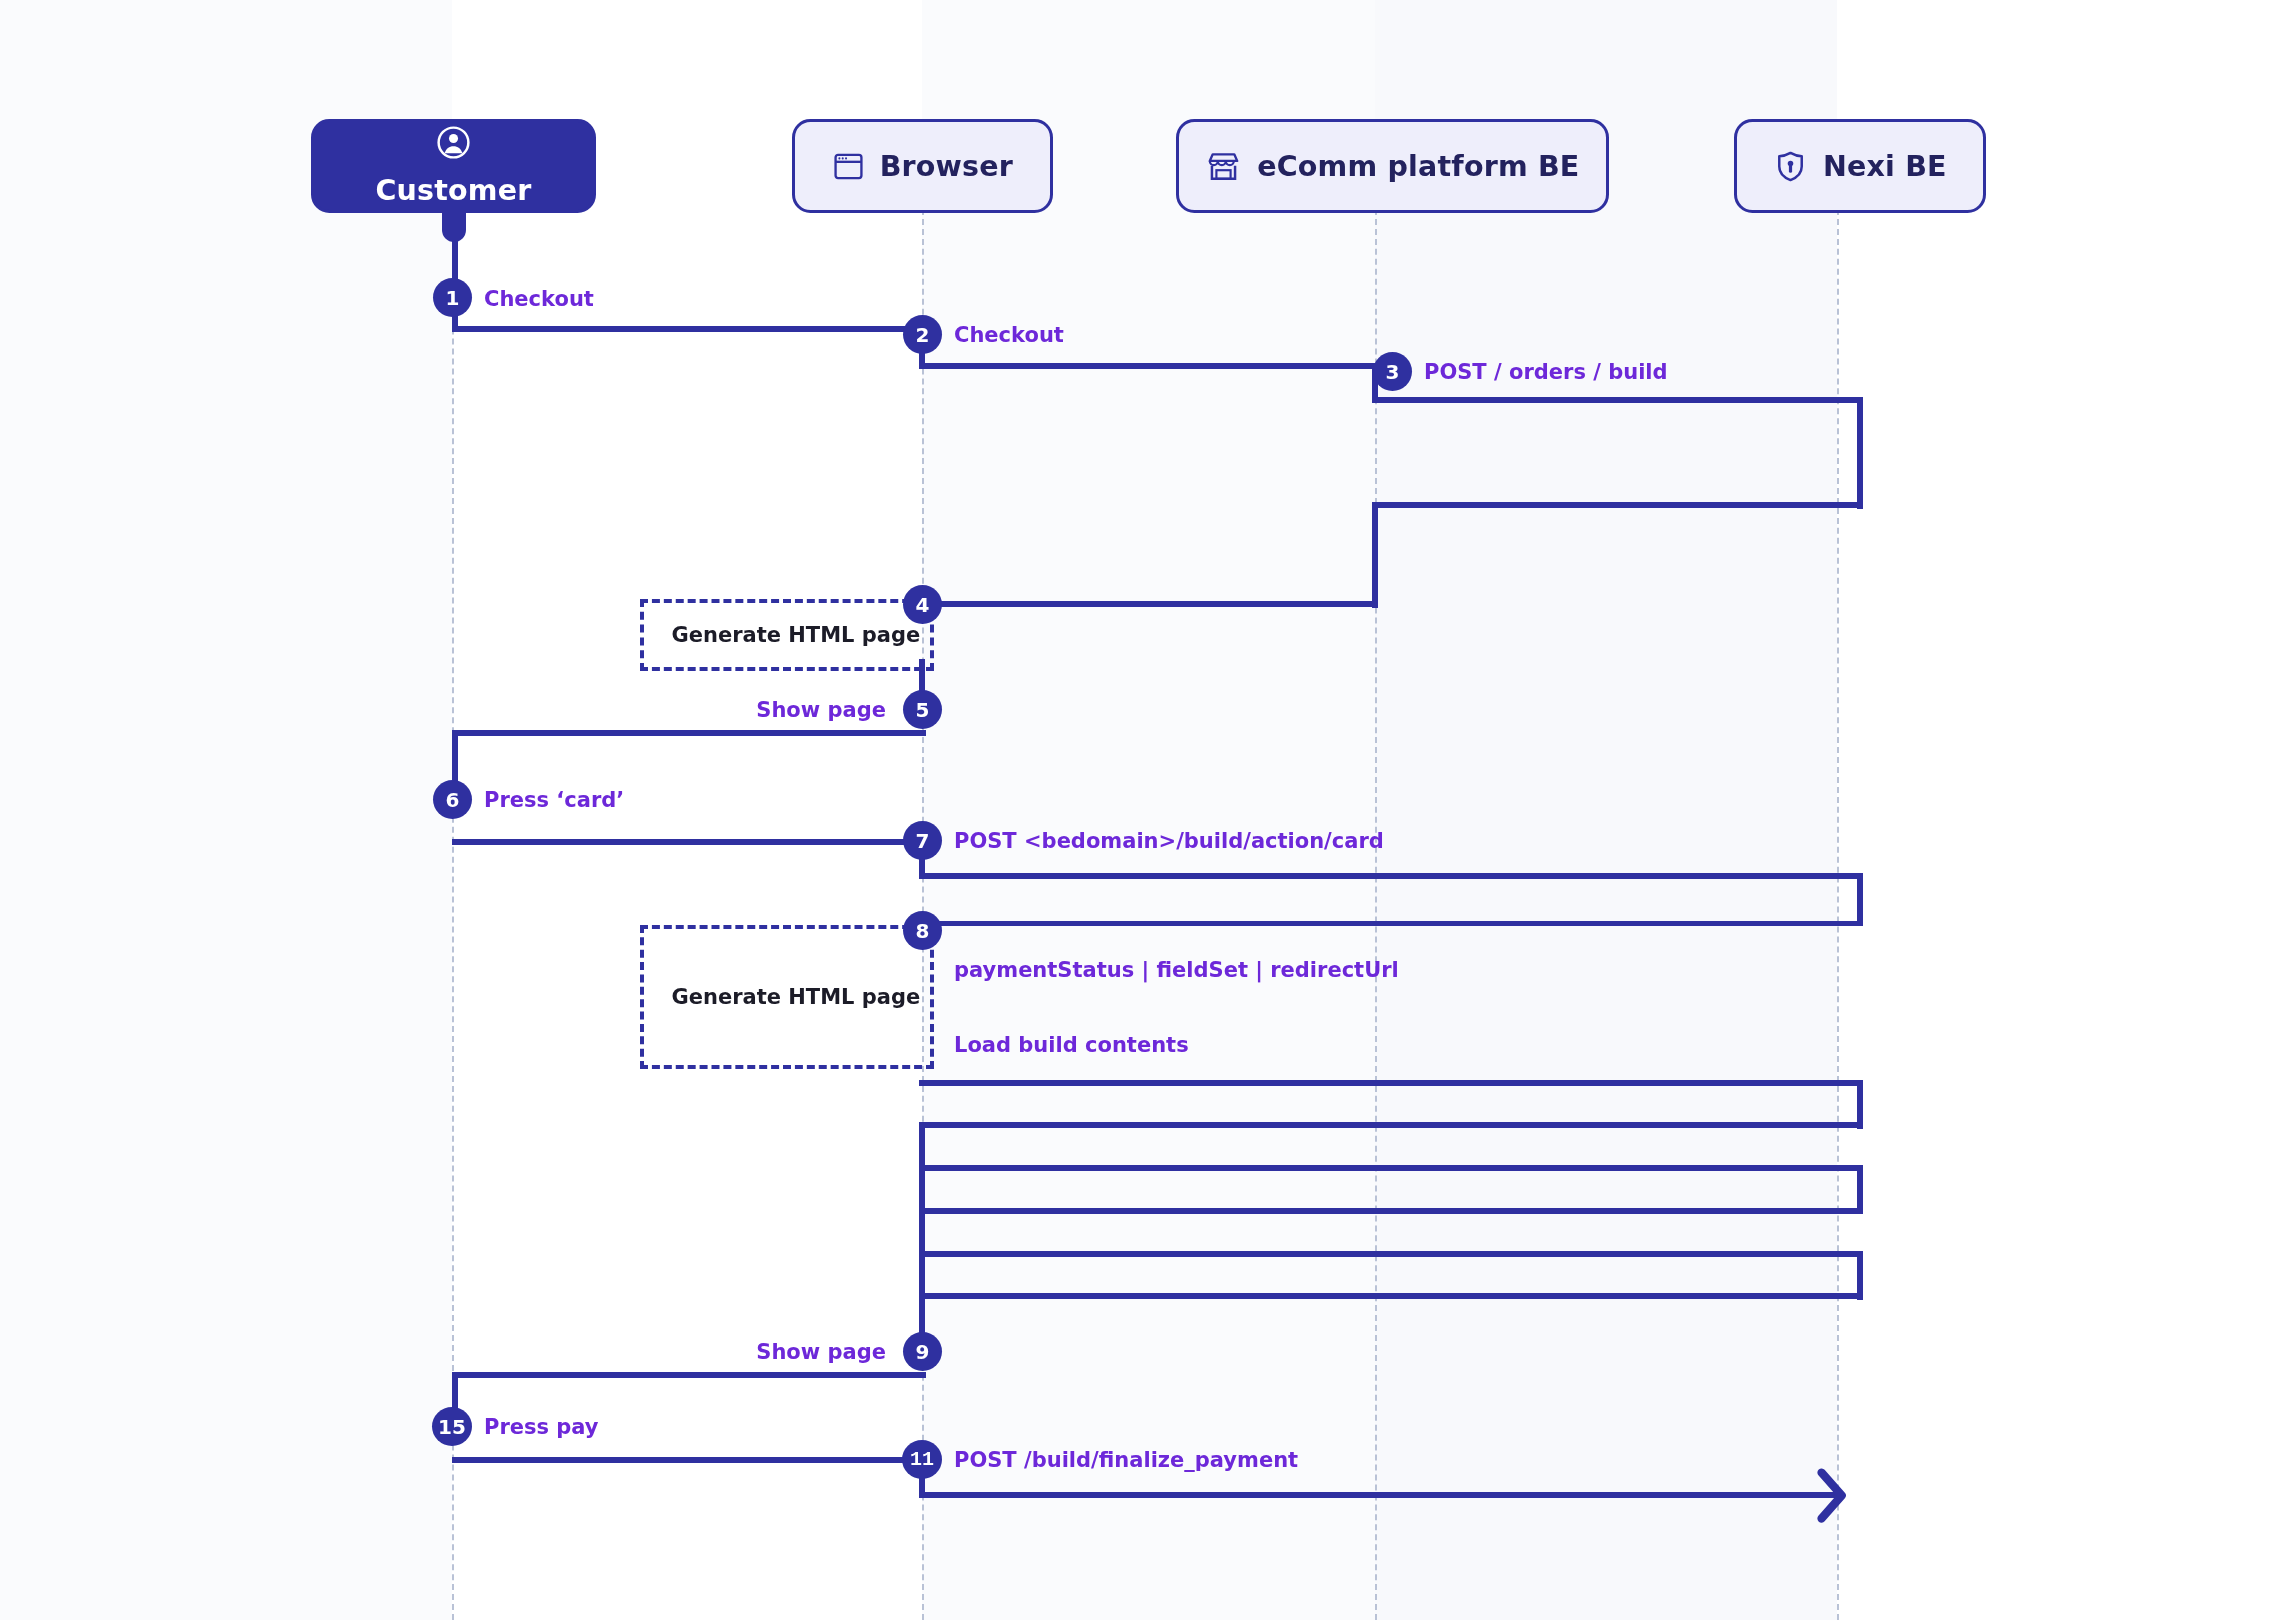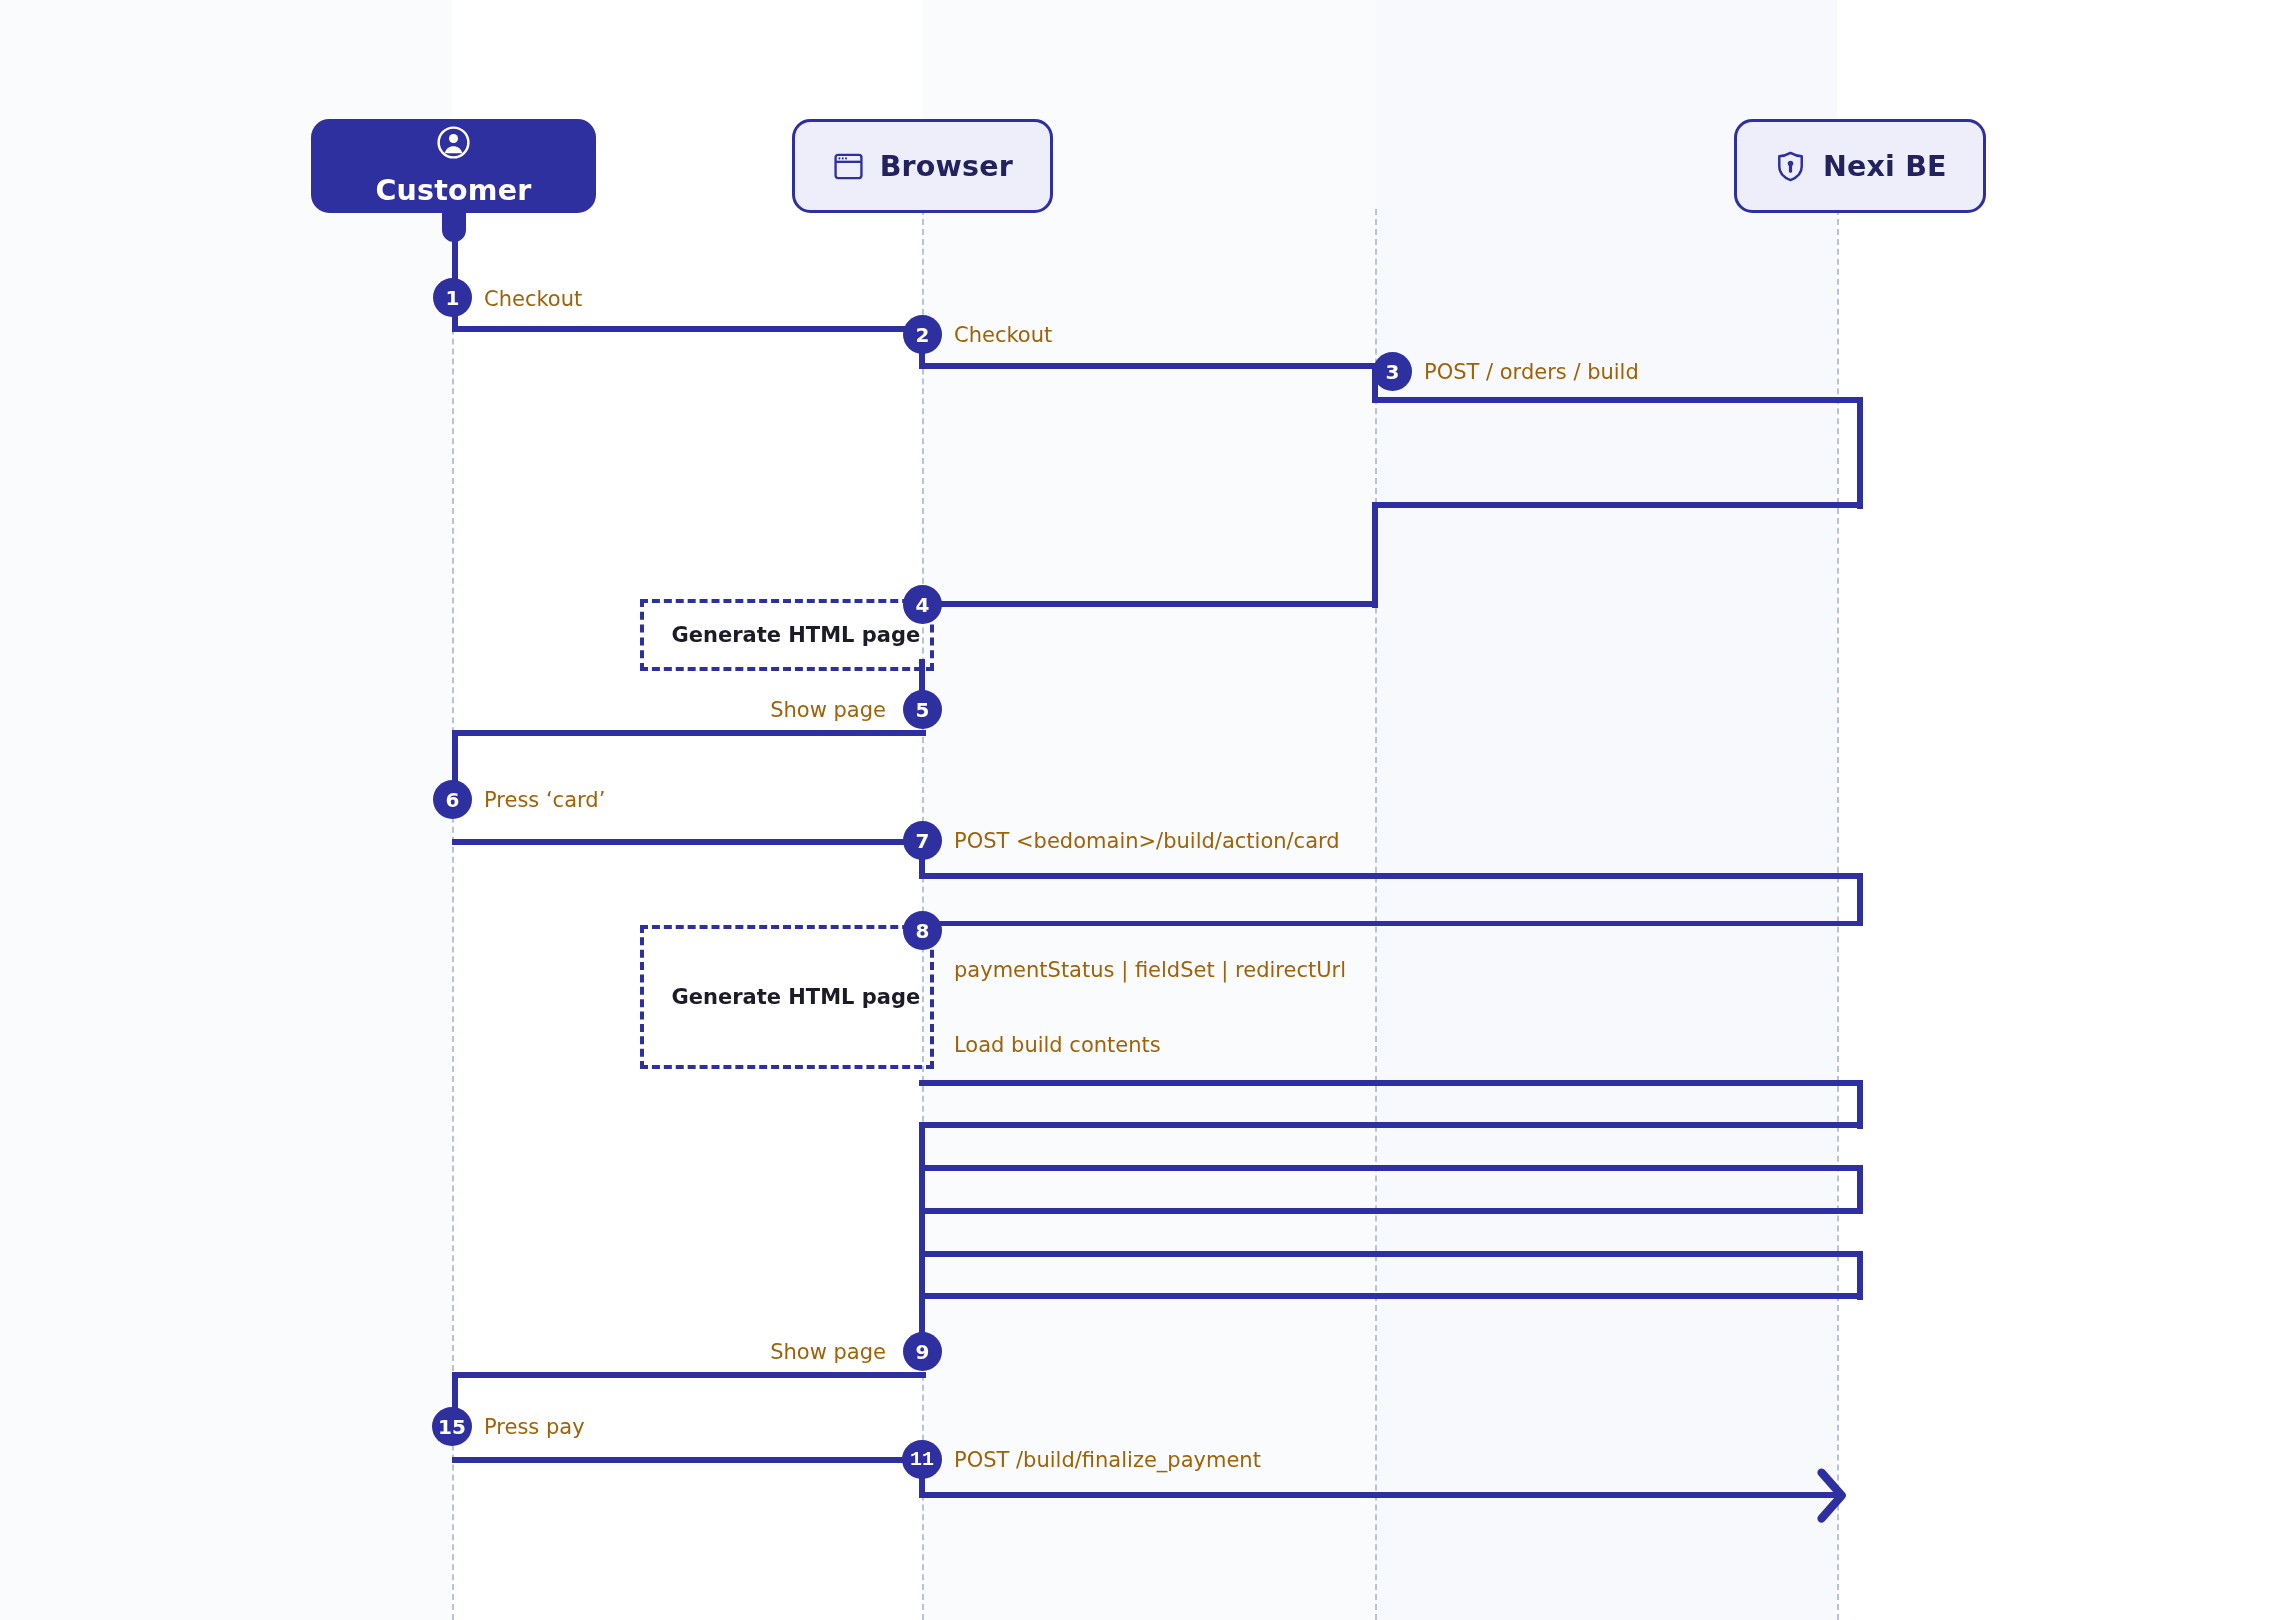--- a/index.html
+++ b/index.html
@@ -106,22 +106,22 @@
     justify-content: center;
     line-height: 1;
     z-index: 6;
   }
   .badge.wide { width: 40px; }
 
   
   .msg {
     position: absolute;
     font-size: 21px;
-    font-weight: 400;
-    color: #a16207;
+    font-weight: 700;
+    color: #6d28d9;
     white-space: nowrap;
     z-index: 5;
   }
   .msg.right { text-align: left; }
   .msg.left  { transform: translateX(-100%); }
 
   
   .note {
     position: absolute;
     border: 4.6px dashed #2f30a0;
@@ -179,20 +179,33 @@
         <rect x="2.6" y="3.6" width="18.8" height="16.8" rx="1.8" fill="none" stroke="#2f30a0" stroke-width="1.7"></rect>
         <line x1="2.6" y1="8.6" x2="21.4" y2="8.6" stroke="#2f30a0" stroke-width="1.7"></line>
         <circle cx="5.4" cy="6.1" r="0.75" fill="#2f30a0"></circle>
         <circle cx="7.8" cy="6.1" r="0.75" fill="#2f30a0"></circle>
         <circle cx="10.2" cy="6.1" r="0.75" fill="#2f30a0"></circle>
       </svg>
     </span>
     <span class="actor-label">Browser</span>
   </div>
 
+  <div class="actor actor-outline" style="left:1176px; top:119px; width:433px;">
+    <span class="actor-icon">
+      <svg width="37" height="37" viewBox="0 0 24 24">
+        <path d="M3.1 8.4 L5.0 4.1 H19.0 L20.9 8.4 Z" fill="none" stroke="#2f30a0" stroke-width="1.5" stroke-linejoin="round"></path>
+        <path d="M3.1 8.4 c0 1.7 1.2 2.7 2.6 2.7 s2.6-1.0 2.6-2.7" fill="none" stroke="#2f30a0" stroke-width="1.4"></path>
+        <path d="M8.3 8.4 c0 1.7 1.2 2.7 2.6 2.7 s2.6-1.0 2.6-2.7" fill="none" stroke="#2f30a0" stroke-width="1.4"></path>
+        <path d="M13.5 8.4 c0 1.7 1.2 2.7 2.6 2.7 s2.6-1.0 2.6-2.7" fill="none" stroke="#2f30a0" stroke-width="1.4"></path>
+        <path d="M4.5 11.5 V20.0 H19.5 V11.5" fill="none" stroke="#2f30a0" stroke-width="1.6"></path>
+        <rect x="7.4" y="14.4" width="9.2" height="5.6" fill="none" stroke="#2f30a0" stroke-width="1.4"></rect>
+      </svg>
+    </span>
+    <span class="actor-label">eComm platform BE</span>
+  </div>
 
   <div class="actor actor-outline" style="left:1734px; top:119px; width:252px;">
     <span class="actor-icon">
       <svg width="35" height="35" viewBox="0 0 24 24">
         <path d="M12 2.7 C9.2 4.3 6.6 4.9 4.3 5.0 V12 c0 4.6 3.2 7.6 7.7 9.3 4.5-1.7 7.7-4.7 7.7-9.3 V5.0 c-2.3-0.1-4.9-0.7-7.7-2.3z" fill="none" stroke="#2f30a0" stroke-width="1.7" stroke-linejoin="round"></path>
         <circle cx="12" cy="10.0" r="1.9" fill="#2f30a0"></circle>
         <path d="M12 11.4 L12 15.2" stroke="#2f30a0" stroke-width="2.2" stroke-linecap="round"></path>
       </svg>
     </span>
     <span class="actor-label">Nexi BE</span>

